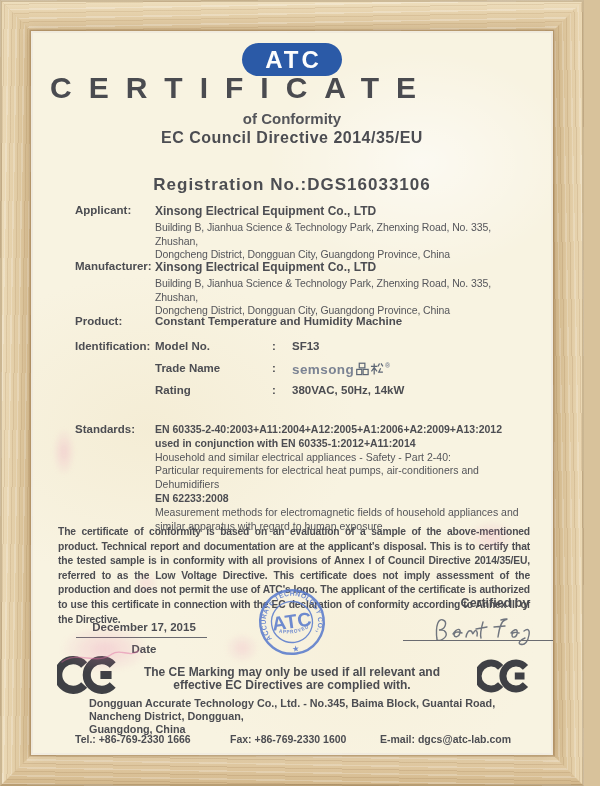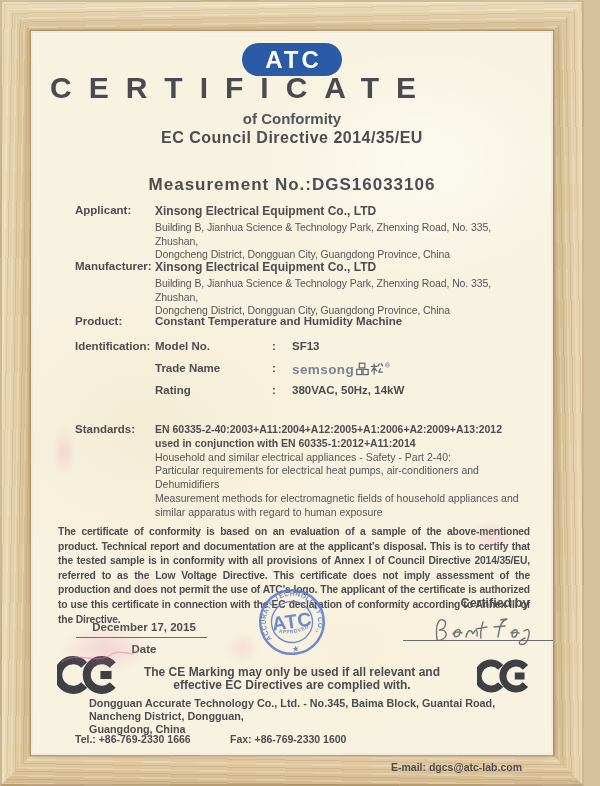--- a/index.html
+++ b/index.html
@@ -72,21 +72,21 @@
   
   .ce-left{position:absolute;left:24px;top:620px;}
   .ce-right{position:absolute;left:444px;top:623px;}
   .ce-note{position:absolute;top:633px;left:110px;right:110px;text-align:center;
     font-size:12px;font-weight:bold;line-height:12.5px;}
   .addr{position:absolute;top:664px;left:42px;right:25px;font-size:10.8px;font-weight:bold;line-height:13px;margin-left:14px;}
   .contact{position:absolute;top:700px;left:42px;right:25px;height:14px;font-size:10.5px;font-weight:bold;}
   .contact span{position:absolute;top:0;white-space:nowrap;}
   .contact .tel{left:0;}
   .contact .fax{left:155px;}
-  .contact .email{left:316px;margin-top:28px;}
+  .contact .email{left:305px;}
   
   .smudge{position:absolute;border-radius:50%;filter:blur(2px);pointer-events:none;}
   .sm1{left:27px;top:592px;width:90px;height:48px;background:radial-gradient(closest-side,rgba(235,130,180,.28),transparent);}
   .sm2{left:435px;top:487px;width:46px;height:34px;background:radial-gradient(closest-side,rgba(235,130,180,.22),transparent);}
   .sm3{left:20px;top:395px;width:22px;height:48px;background:radial-gradient(closest-side,rgba(235,130,180,.25),transparent);}
   .sm4{left:192px;top:600px;width:34px;height:30px;background:radial-gradient(closest-side,rgba(235,130,180,.2),transparent);}
   .sm5{left:100px;top:540px;width:26px;height:20px;background:radial-gradient(closest-side,rgba(235,130,180,.18),transparent);}
   .scribble{position:absolute;left:25px;top:607px;pointer-events:none;}
 </style>
 </head>
@@ -99,21 +99,21 @@
   <div class="wood wood-right"></div>
 
   <div class="paper">
 
     <div class="pill">
       <span>ATC</span>
     </div>
     <div class="title">CERTIFICATE</div>
     <div class="subtitle">of Conformity</div>
     <div class="dir1">EC Council Directive 2014/35/EU</div>
-    <div class="reg">Measurement No.:DGS16033106</div>
+    <div class="reg">Registration No.:DGS16033106</div>
 
     <div class="section" style="top:171px;">
       <div class="sec-label">Applicant:</div>
       <div class="sec-body">
         <div class="party-name">Xinsong Electrical Equipment Co., LTD</div>
         <div class="party-addr">
           <div>Building B, Jianhua Science &amp; Technology Park, Zhenxing Road, No. 335, Zhushan,</div>
           <div>Dongcheng District, Dongguan City, Guangdong Province, China</div>
         </div>
       </div>
@@ -169,20 +169,21 @@
         </div>
       </div>
     </div>
 
     <div class="section" style="top:390px;">
       <div class="sec-label">Standards:</div>
       <div class="sec-body">
         <div class="std-line b">EN 60335-2-40:2003+A11:2004+A12:2005+A1:2006+A2:2009+A13:2012 used in conjunction with EN 60335-1:2012+A11:2014</div>
         <div class="std-line">Household and similar electrical appliances - Safety - Part 2-40:</div>
         <div class="std-line">Particular requirements for electrical heat pumps, air-conditioners and Dehumidifiers</div>
+        <div class="std-line b">EN 62233:2008</div>
         <div class="std-line">Measurement methods for electromagnetic fields of household appliances and similar apparatus with regard to human exposure</div>
       </div>
     </div>
 
     <div class="decl">The certificate of conformity is based on an evaluation of a sample of the above-mentioned product. Technical report and documentation are at the applicant's disposal. This is to certify that the tested sample is in conformity with all provisions of Annex I of Council Directive 2014/35/EU, referred to as the Low Voltage Directive. This certificate does not imply assessment of the production and does not permit the use of ATC's logo. The applicant of the certificate is authorized to use this certificate in connection with the EC declaration of conformity according to Annex III of the Directive.</div>
 
     <div class="certified">Certified by</div>
     <svg class="sig-svg" width="115" height="42" viewBox="0 0 115 42">
       <g fill="none" stroke="#59606e" stroke-width="1.4" stroke-linecap="round" opacity="0.85">
         <path d="M8 30 C6 14 10 8 14 10 C19 12 16 20 10 20 C17 19 20 25 14 29 C11 31 7 31 8 28"></path>

